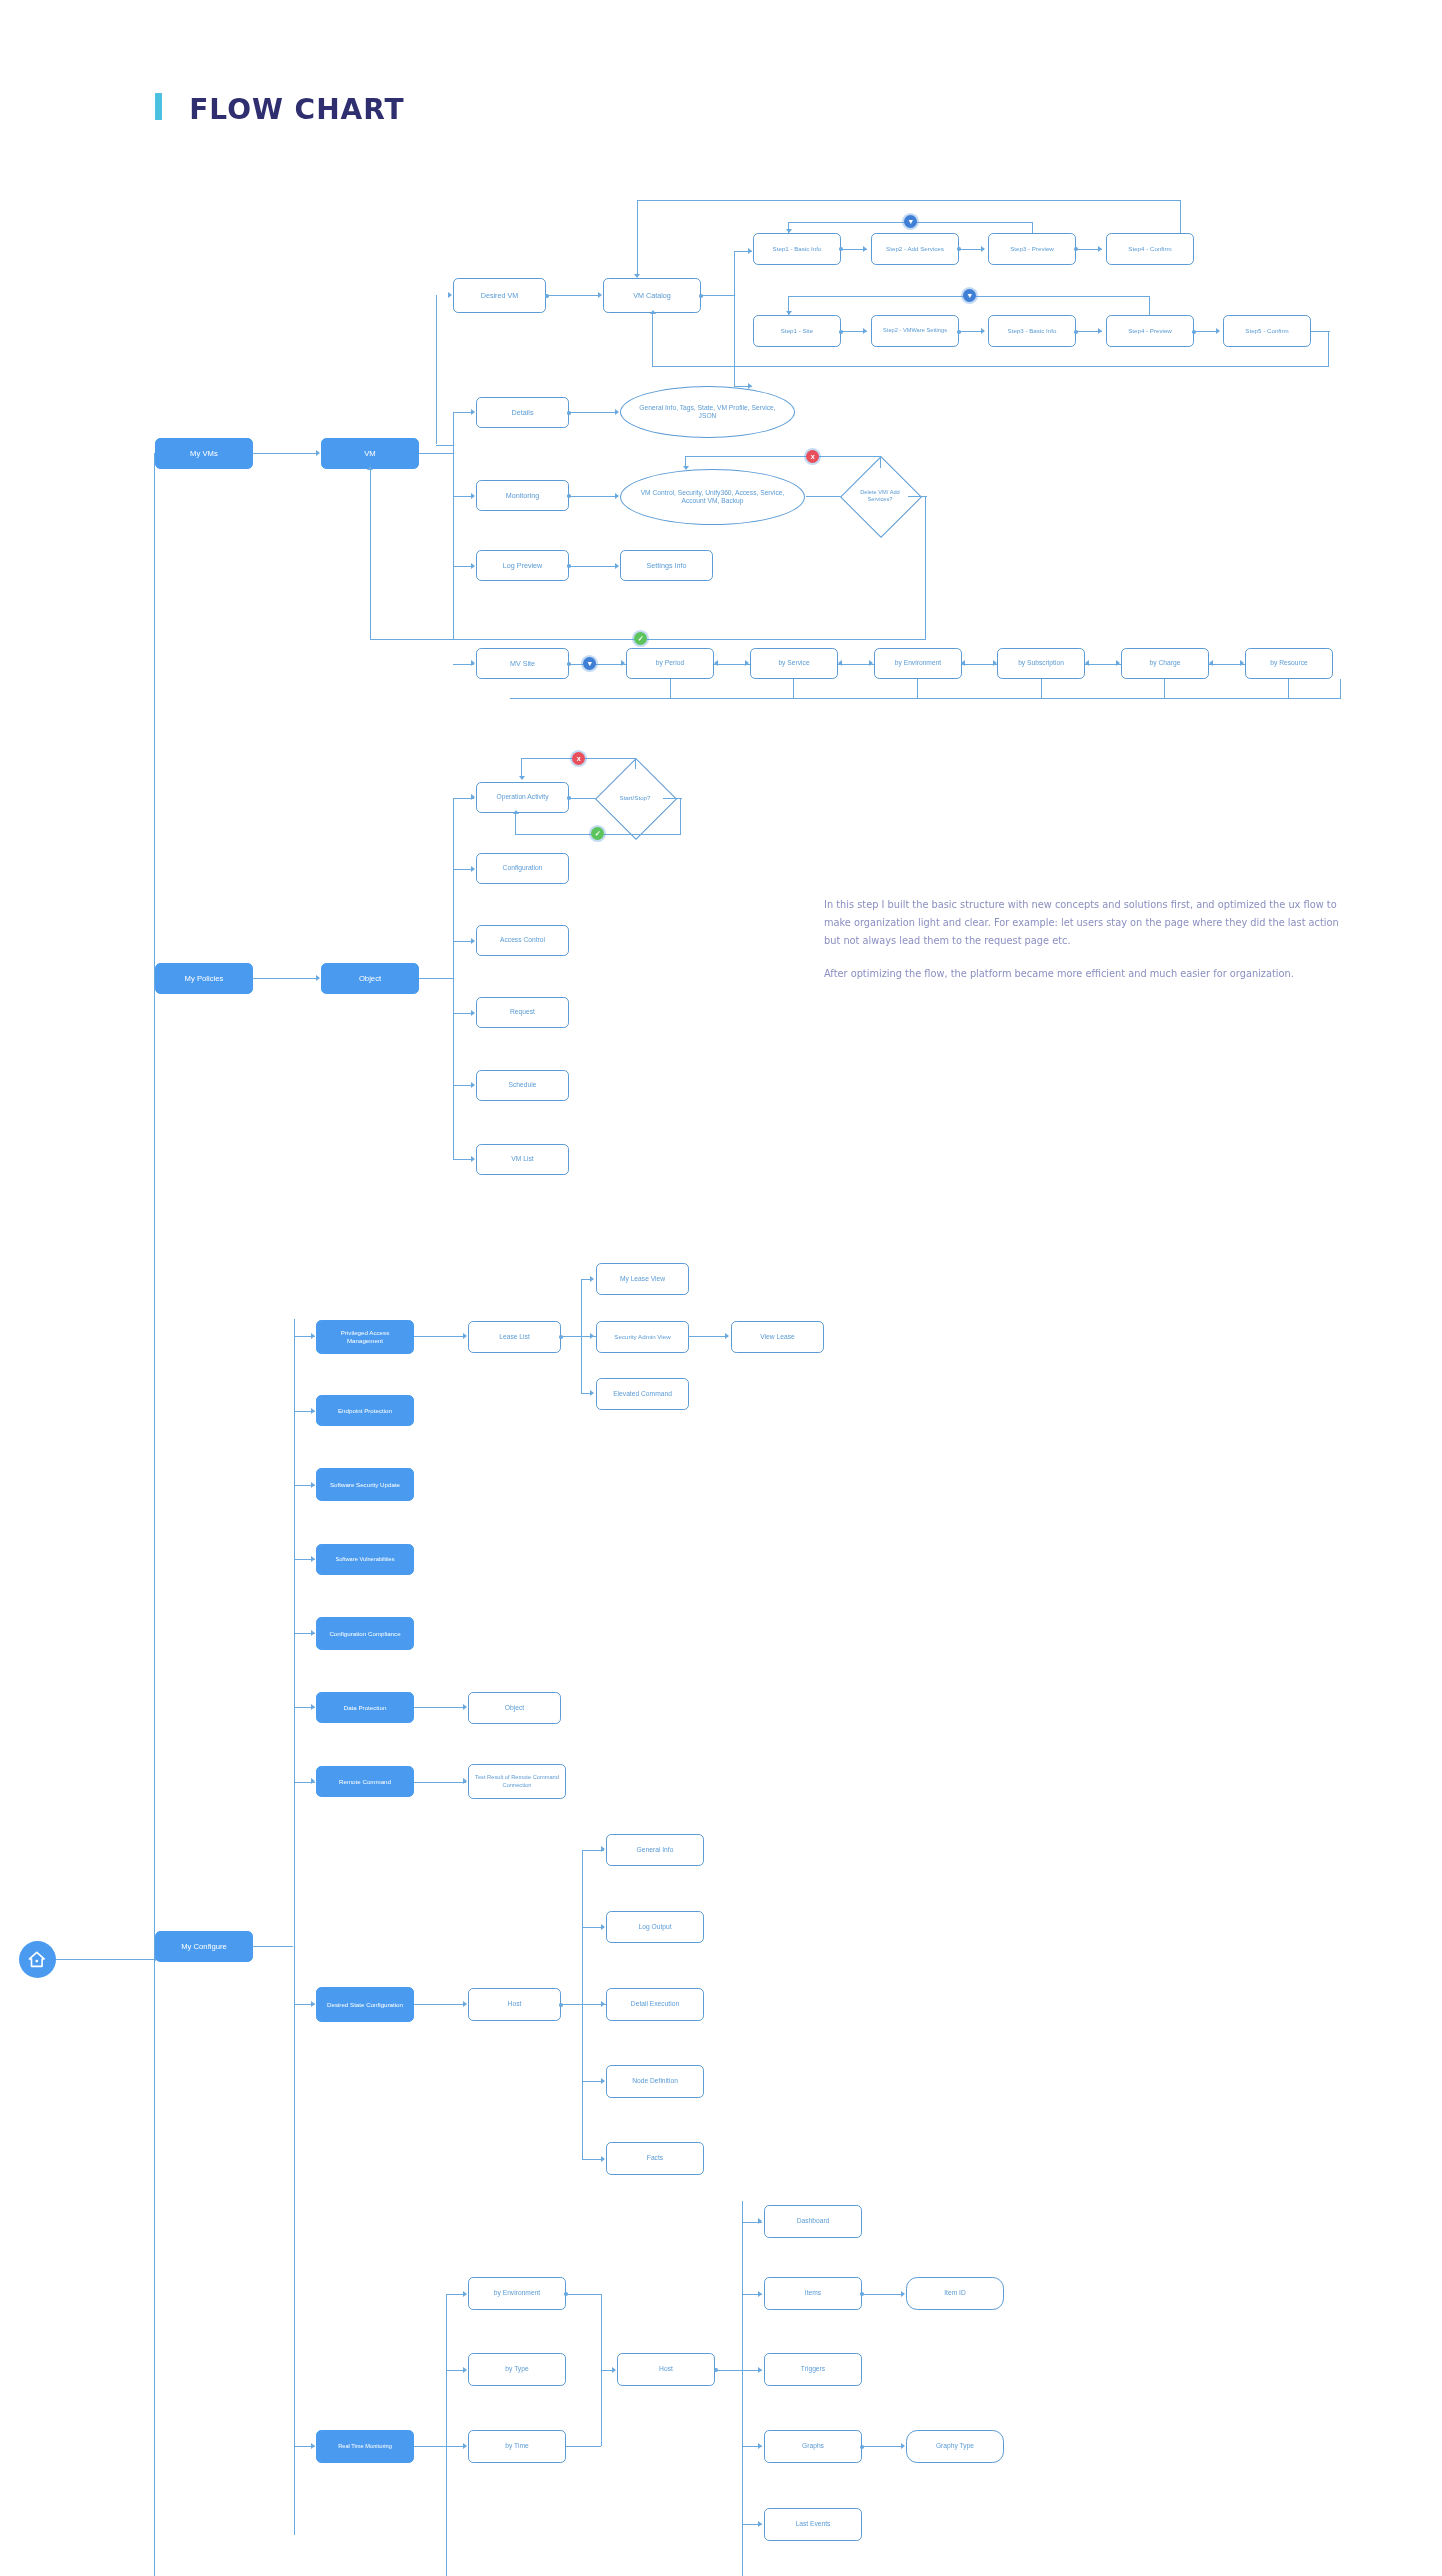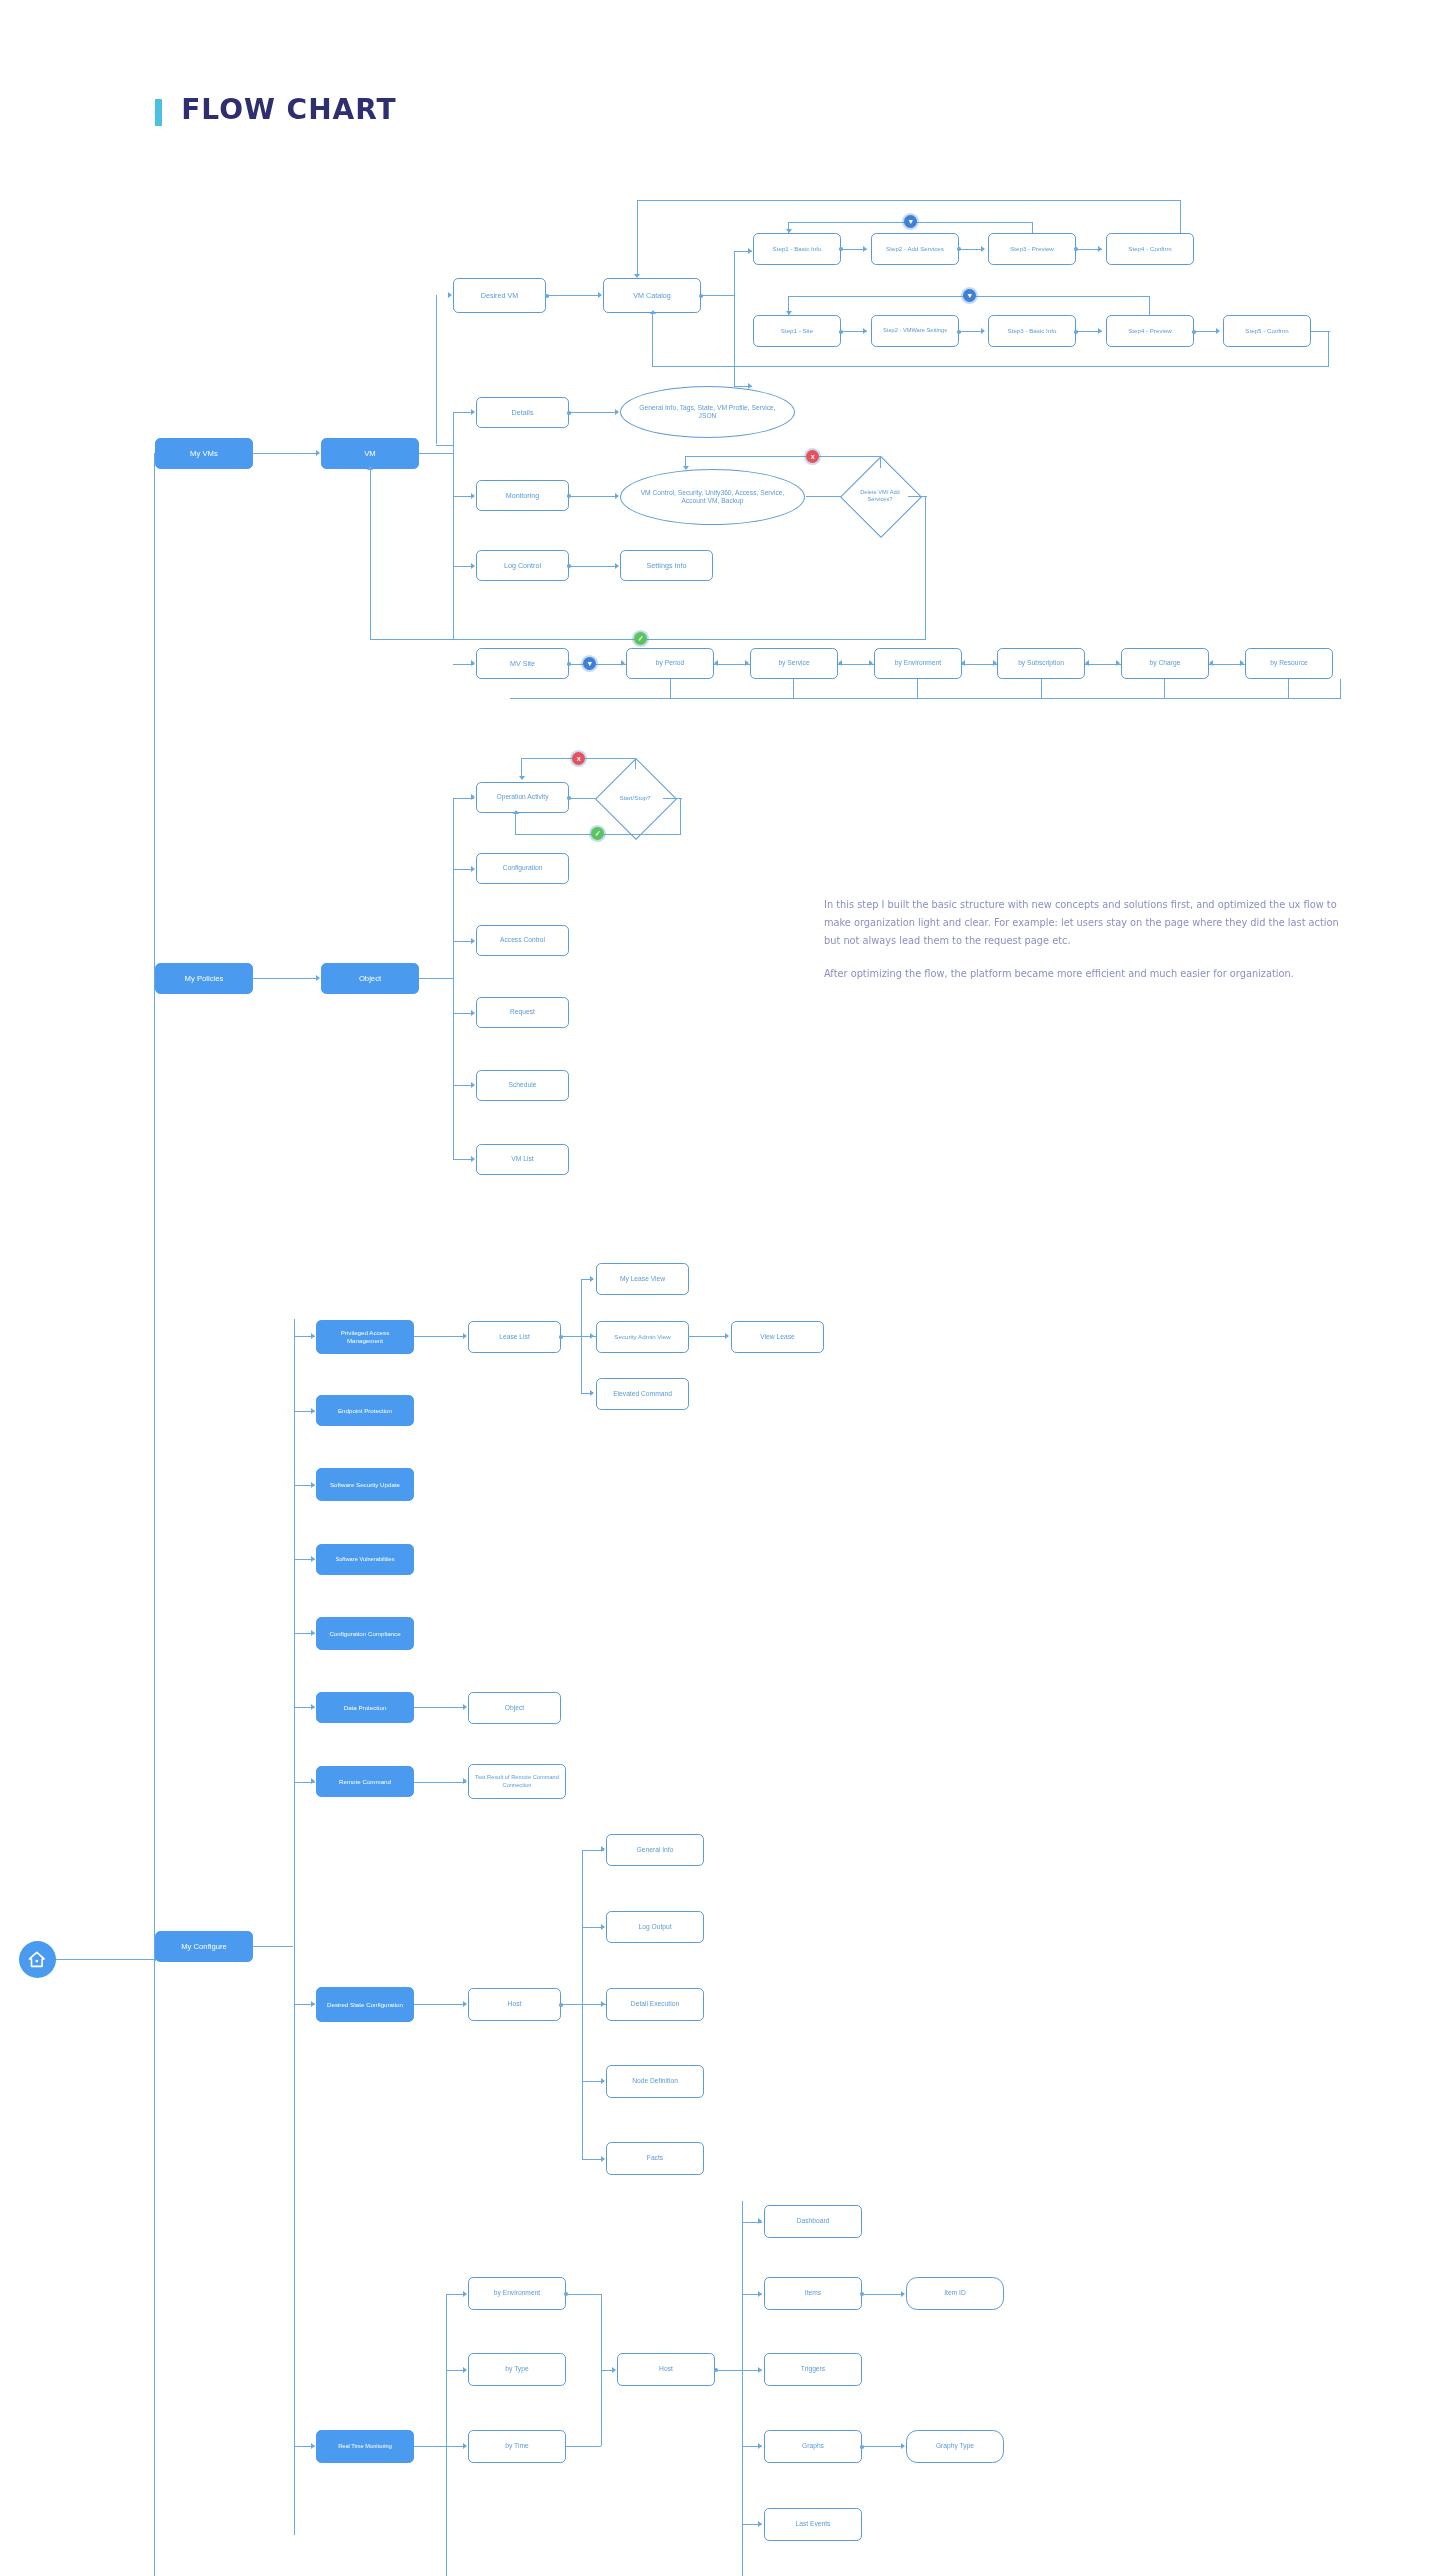--- a/index.html
+++ b/index.html
@@ -1,21 +1,21 @@
 <!DOCTYPE html>
 <html style="font-size:8.2px"><head>
 <meta charset="utf-8">
 <title>Flow Chart</title>
 <style>
   html,body{margin:0;padding:0;background:#ffffff;}
   body{font-family:"Liberation Sans",sans-serif;}
   #canvas{position:relative;width:1443px;height:3885px;background:#ffffff;overflow:hidden;}
 
   
-  .title-wrap{position:absolute;left:155px;top:93px;display:flex;align-items:flex-end;gap:19px;}
+  .title-wrap{position:absolute;left:155px;top:93px;display:flex;align-items:flex-start;gap:27px;}
   .title-bar{width:7.2px;height:27px;background:#4cc0e0;border-radius:0.5px;}
   .title-text{font-size:28px;font-weight:bold;letter-spacing:1px;color:#2f2e6e;font-family:"DejaVu Sans",sans-serif;}
 
   
   .node{position:absolute;box-sizing:border-box;display:flex;align-items:center;justify-content:center;
         text-align:center;line-height:1.25;border-radius:5.2px;}
   .node.outline{border:1px solid #5b9bd5;background:#ffffff;color:#5b9bd5;}
   .node.filled{background:#4a9bf0;color:#ffffff;border:0.5px solid #4a9bf0;}
   .node.ellipse{border:1px solid #5b9bd5;background:#ffffff;color:#5b9bd5;border-radius:50%;}
   .node.rounded-pill{border:1px solid #5b9bd5;background:#fff;color:#5b9bd5;border-radius:11.3px;}
@@ -111,21 +111,21 @@
   <div class="arrow d" style="left:683px;top:466px;"></div>
   <div class="badge x" style="left:806px;top:450px;">x</div>
 
   <div class="ln lnh" style="left:908px;top:496px;width:18.5px;"></div>
   <div class="ln lnv" style="left:925px;top:496px;height:144px;"></div>
   <div class="ln lnh" style="left:453px;top:639px;width:473px;"></div>
   <div class="badge ok" style="left:634px;top:632px;">✓</div>
 
   <div class="ln lnh" style="left:453px;top:566px;width:20.6px;"></div>
   <div class="arrow r" style="left:471px;top:563px;"></div>
-  <div class="node outline" style="left:476px;top:550px;width:93px;height:31px;font-size:7.2px;">Log Control</div>
+  <div class="node outline" style="left:476px;top:550px;width:93px;height:31px;font-size:7.2px;">Log Preview</div>
   <div class="dot" style="left:567px;top:564px;"></div>
   <div class="ln lnh" style="left:569px;top:566px;width:49px;"></div>
   <div class="arrow r" style="left:615px;top:563px;"></div>
   <div class="node outline" style="left:620px;top:550px;width:93px;height:31px;font-size:7.2px;">Settings Info</div>
 
   <div class="ln lnv" style="left:370px;top:469px;height:170px;"></div>
   <div class="arrow u" style="left:367px;top:466px;"></div>
   <div class="ln lnh" style="left:370px;top:639px;width:83px;"></div>
 
   <div class="ln lnh" style="left:453px;top:664px;width:20.6px;"></div>

